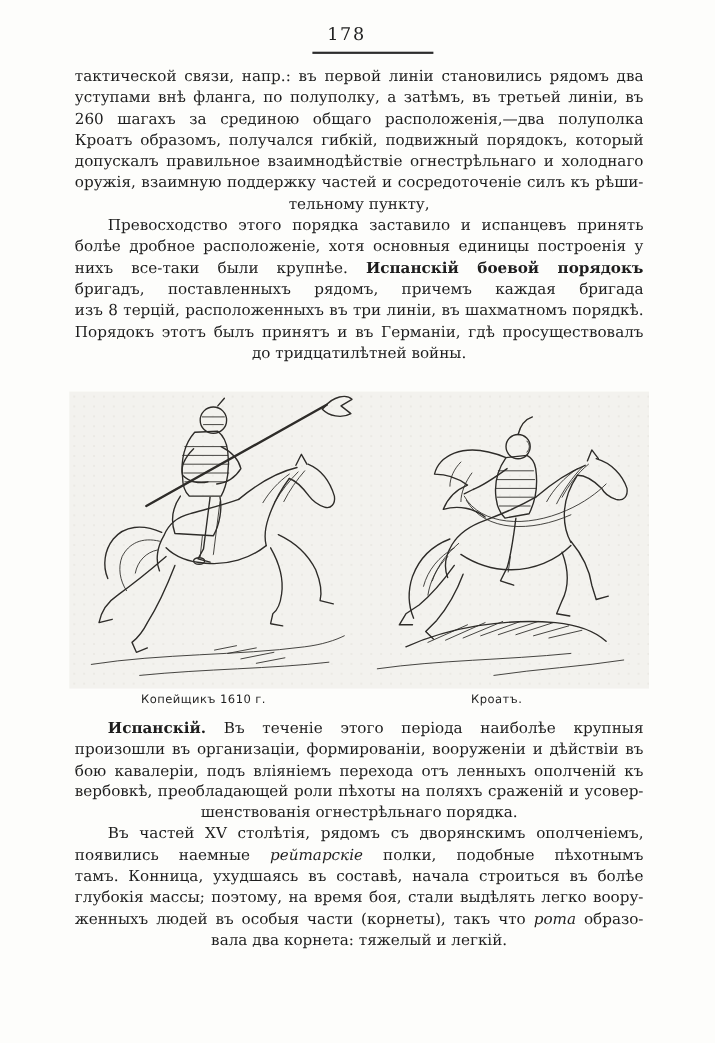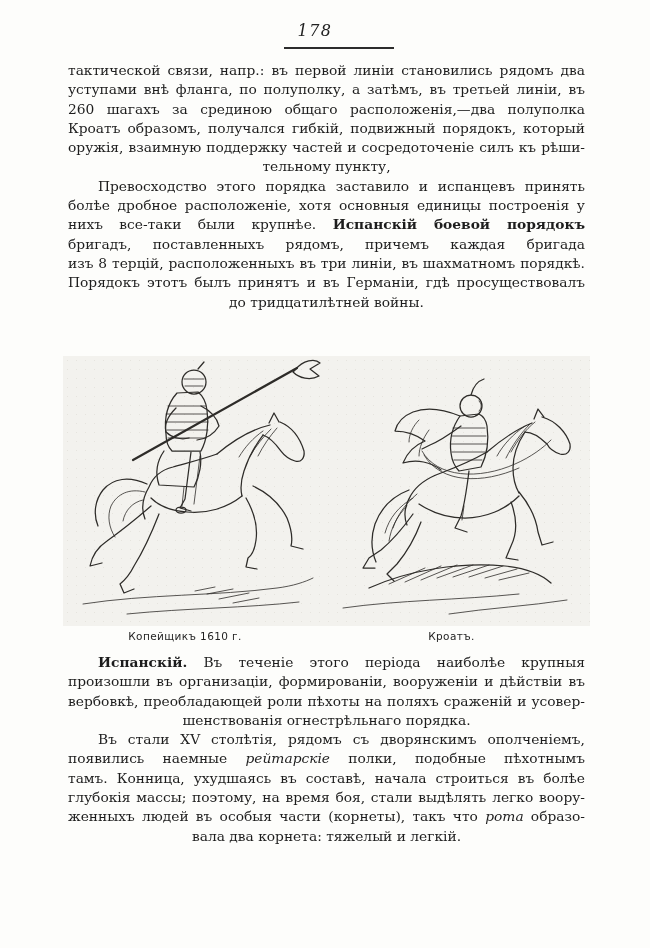--- a/index.html
+++ b/index.html
@@ -5,21 +5,21 @@
   html,body { margin:0; padding:0; }
   body {
     width:650px; height:948px; position:relative;
     background:#fdfdfb;
     font-family:"DejaVu Serif", serif;
     color:#1d1d1d;
     overflow:hidden;
   }
   .pagenum {
     position:absolute; top:21px; left:0; width:630px;
-    text-align:center; font-size:16px; letter-spacing:1.5px; color:#222;font-style:italic;
+    text-align:center; font-size:16px; letter-spacing:1.5px; color:#222;
   }
   .pagenum-rule {
     position:absolute; top:47px; left:284px; width:110px; height:2px;
     background:#2c2c2c;
   }
   .textblock {
     position:absolute; left:68px; width:517px;
     font-size:13.8px;
   }
   #text-top { top:61px; }
@@ -59,20 +59,21 @@
 <body>
 
 <div class="pagenum">178</div>
 <div class="pagenum-rule"></div>
 
 <div class="textblock" id="text-top">
     <div class="line"><span>тактической связи, напр.: въ первой линіи становились рядомъ два</span></div>
     <div class="line"><span>уступами внѣ фланга, по полуполку, а затѣмъ, въ третьей линіи, въ</span></div>
     <div class="line"><span>260 шагахъ за срединою общаго расположенія,—два полуполка вмѣстѣ.</span></div>
     <div class="line"><span>Кроатъ образомъ, получался гибкій, подвижный порядокъ, который</span></div>
+    <div class="line"><span>допускалъ правильное взаимнодѣйствіе огнестрѣльнаго и холоднаго</span></div>
     <div class="line"><span>оружія, взаимную поддержку частей и сосредоточеніе силъ къ рѣши-</span></div>
     <div class="line last"><span>тельному пункту,</span></div>
     <div class="line indent"><span>Превосходство этого порядка заставило и испанцевъ принять</span></div>
     <div class="line"><span>болѣе дробное расположеніе, хотя основныя единицы построенія у</span></div>
     <div class="line"><span>нихъ все-таки были крупнѣе. </span><span class="bold">Испанскій боевой порядокъ</span></div>
     <div class="line"><span>бригадъ, поставленныхъ рядомъ, причемъ каждая бригада составлялась</span></div>
     <div class="line"><span>изъ 8 терцій, расположенныхъ въ три линіи, въ шахматномъ порядкѣ.</span></div>
     <div class="line"><span>Порядокъ этотъ былъ принятъ и въ Германіи, гдѣ просуществовалъ</span></div>
     <div class="line last"><span>до тридцатилѣтней войны.</span></div>
   </div>
@@ -166,21 +167,22 @@
     <path class="thin" d="M14,252 C70,244 130,244 190,238 M120,258 C160,252 200,250 238,244"></path>
   </svg>
 </div>
 
 <div class="caption" id="caption-left">Копейщикъ 1610 г.</div>
 <div class="caption" id="caption-right">Кроатъ.</div>
 
 <div class="textblock" id="text-bottom">
     <div class="line indent"><span class="bold">Испанскій.</span><span> Въ теченіе этого періода наиболѣе крупныя измѣненія</span></div>
     <div class="line"><span>произошли въ организаціи, формированіи, вооруженіи и дѣйствіи въ</span></div>
+    <div class="line"><span>бою кавалеріи, подъ вліяніемъ перехода отъ ленныхъ ополченій къ</span></div>
     <div class="line"><span>вербовкѣ, преобладающей роли пѣхоты на поляхъ сраженій и усовер-</span></div>
     <div class="line last"><span>шенствованія огнестрѣльнаго порядка.</span></div>
-    <div class="line indent"><span>Въ стали XV столѣтія, рядомъ съ дворянскимъ ополченіемъ,</span></div>
+    <div class="line indent"><span>Въ частей XV столѣтія, рядомъ съ дворянскимъ ополченіемъ,</span></div>
     <div class="line"><span>появились наемные </span><span class="italic">рейтарскіе</span><span> полки, подобные пѣхотнымъ ландскнех-</span></div>
     <div class="line"><span>тамъ. Конница, ухудшаясь въ составѣ, начала строиться въ болѣе</span></div>
     <div class="line"><span>глубокія массы; поэтому, на время боя, стали выдѣлять легко воору-</span></div>
     <div class="line"><span>женныхъ людей въ особыя части (корнеты), такъ что </span><span class="italic">рота</span><span> образо-</span></div>
     <div class="line last"><span>вала два корнета: тяжелый и легкій.</span></div>
   </div>
 
 </body></html>

